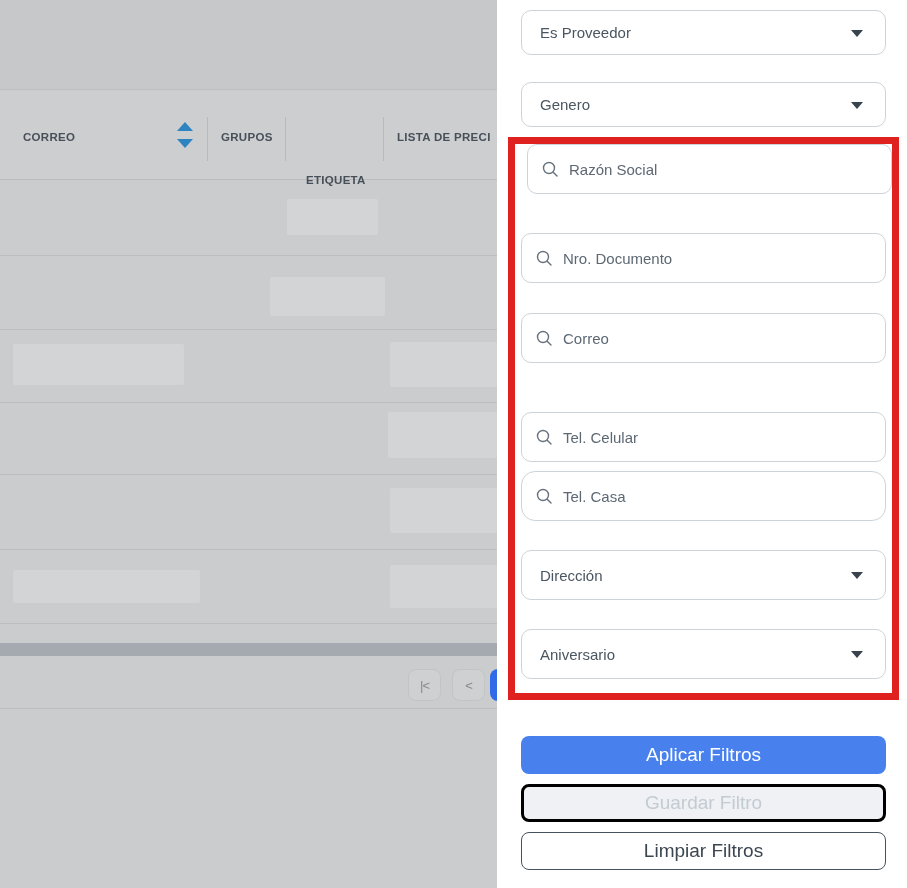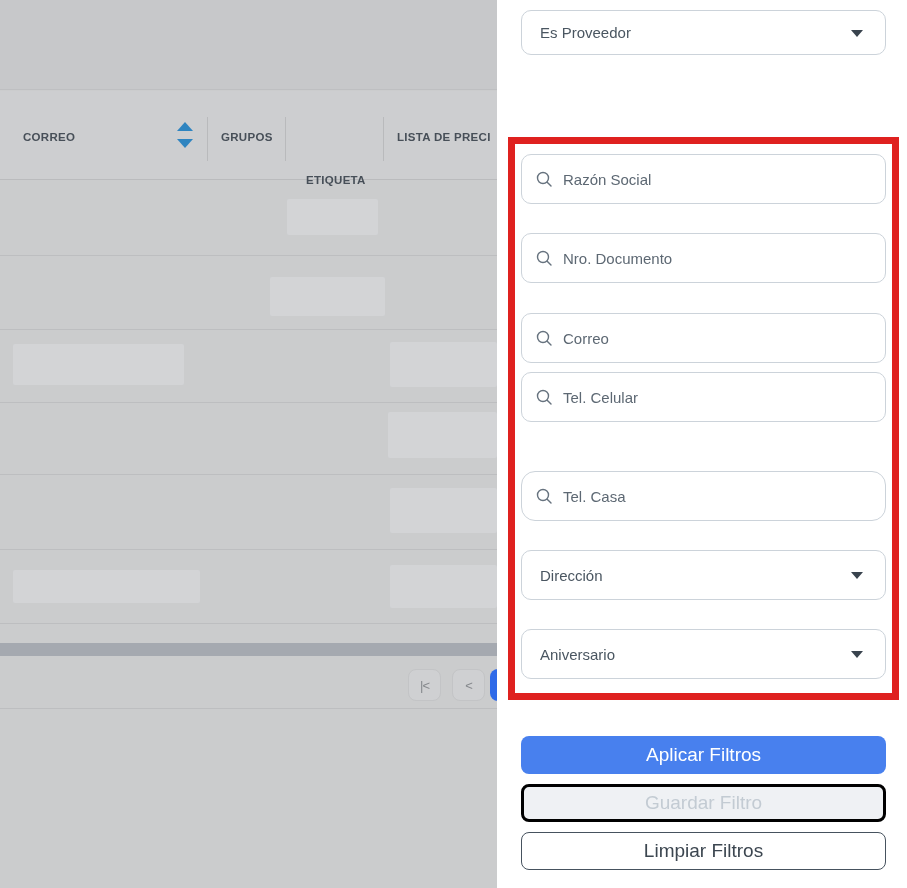--- a/index.html
+++ b/index.html
@@ -99,24 +99,28 @@
     <div class="pg-current"></div>
   </div>
 
   <div class="panel">
 
     <div class="select-box" style="top:10px;">
       <span class="lbl">Es Proveedor</span>
       <span class="caret"></span>
     </div>
 
+    <div class="select-box" style="top:82px;">
+      <span class="lbl">Genero</span>
+      <span class="caret"></span>
+    </div>
 
     <div class="red-frame"></div>
 
-    <div class="search-box" style="top:154px;">
+    <div class="search-box" style="top:144px;margin-left:6px;">
       <svg width="17" height="17" viewBox="0 0 17 17">
           <circle cx="7" cy="7" r="5.5" fill="none" stroke="#66727e" stroke-width="1.4"></circle>
           <line x1="11.2" y1="11.2" x2="15" y2="15" stroke="#66727e" stroke-width="1.4" stroke-linecap="round"></line>
         </svg>
       <input type="text" placeholder="Razón Social" style="">
     </div>
 
     <div class="search-box" style="top:233px;">
       <svg width="17" height="17" viewBox="0 0 17 17">
           <circle cx="7" cy="7" r="5.5" fill="none" stroke="#66727e" stroke-width="1.4"></circle>
@@ -126,21 +130,21 @@
     </div>
 
     <div class="search-box" style="top:313px;">
       <svg width="17" height="17" viewBox="0 0 17 17">
           <circle cx="7" cy="7" r="5.5" fill="none" stroke="#66727e" stroke-width="1.4"></circle>
           <line x1="11.2" y1="11.2" x2="15" y2="15" stroke="#66727e" stroke-width="1.4" stroke-linecap="round"></line>
         </svg>
       <input type="text" placeholder="Correo" style="">
     </div>
 
-    <div class="search-box" style="top:372px;align-items:center;">
+    <div class="search-box" style="top:412px;align-items:center;">
       <svg width="17" height="17" viewBox="0 0 17 17">
           <circle cx="7" cy="7" r="5.5" fill="none" stroke="#66727e" stroke-width="1.4"></circle>
           <line x1="11.2" y1="11.2" x2="15" y2="15" stroke="#66727e" stroke-width="1.4" stroke-linecap="round"></line>
         </svg>
       <input type="text" placeholder="Tel. Celular" style="">
     </div>
 
     <div class="search-box" style="top:471px;border-radius:14px;">
       <svg width="17" height="17" viewBox="0 0 17 17">
           <circle cx="7" cy="7" r="5.5" fill="none" stroke="#66727e" stroke-width="1.4"></circle>

